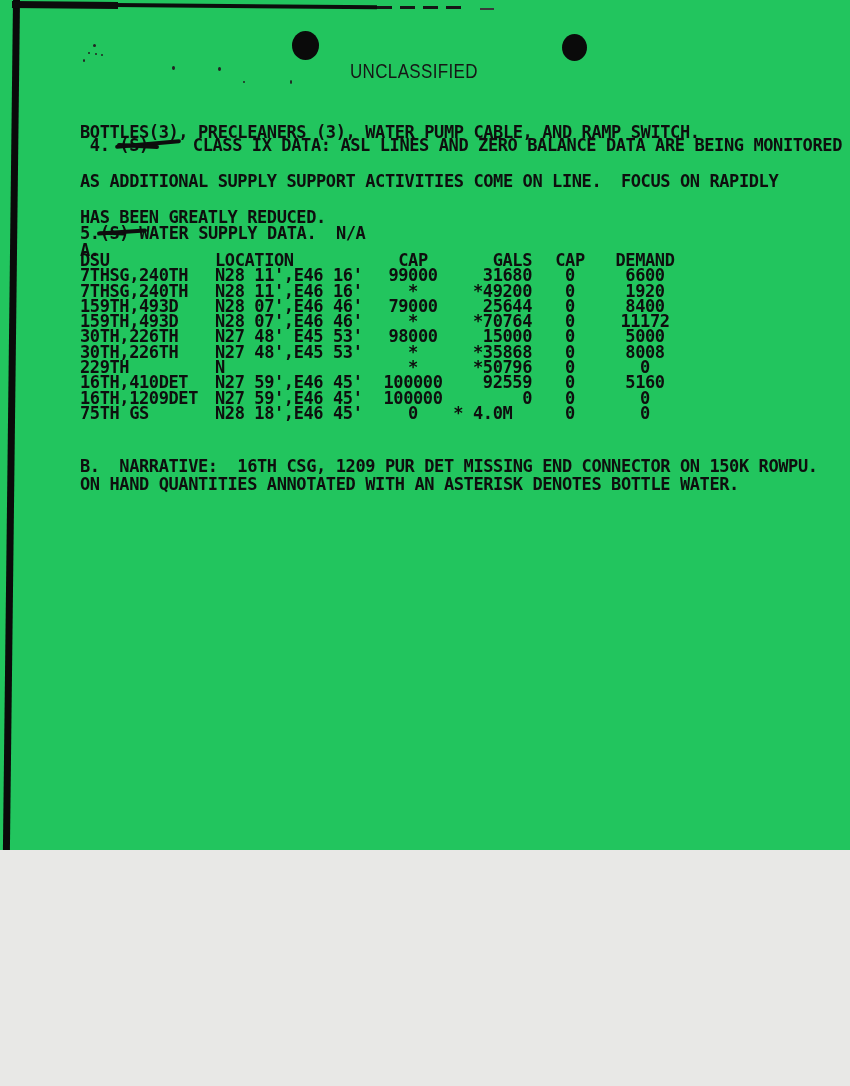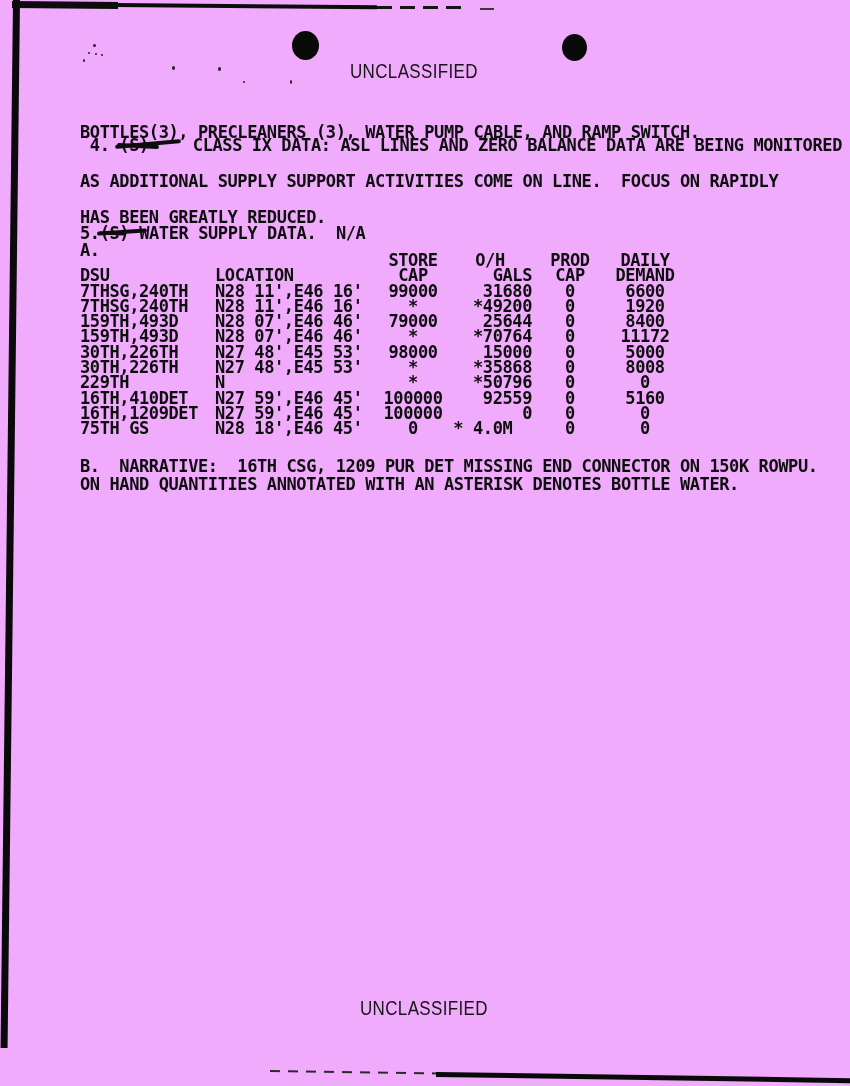--- a/index.html
+++ b/index.html
@@ -1,18 +1,18 @@
 <!DOCTYPE html>
 <html><head>
 <meta charset="utf-8">
 <style>
   html,body { margin:0; padding:0; background:#e8e8e6; }
   .page {
-    position:relative; width:850px; height:1086px;
-    background:#f0abfc; overflow:hidden;
+    position:relative; width:850px; height:850px;
+    background:#22c55e; overflow:hidden;
     font-family:"DejaVu Sans Mono", monospace;
   }
   
   .mono {
     position:absolute;
     font-family:"DejaVu Sans Mono", monospace;
     font-size:17px; font-weight:700; letter-spacing:-0.4px;
     white-space:pre; color:#0e0e0e; line-height:18px;
   }
   
@@ -111,26 +111,20 @@
 
   <div class="mono" style="left:80px;top:172px;text-align:center;">AS ADDITIONAL SUPPLY SUPPORT ACTIVITIES COME ON LINE.  FOCUS ON RAPIDLY</div>
   <div class="mono" style="left:80px;top:208px;">HAS BEEN GREATLY REDUCED.</div>
 
   <div class="mono" style="left:80px;top:224px;"><span>5.</span><span class="struck s5"><span>(S)</span><span class="bar b1"></span><span class="bar b2"></span></span><span class="gap5">WATER SUPPLY DATA.  N/A</span></div>
 
   <div class="mono" style="left:80px;top:241px;">A.</div>
 
   <div class="wtable">
     <div class="trow">
-      <span class="h-store">STORE</span>
-      <span class="h-oh">O/H</span>
-      <span class="h-prod">PROD</span>
-      <span class="h-daily">DAILY</span>
-    </div>
-    <div class="trow">
       <span class="c1">DSU</span>
       <span class="c2">LOCATION</span>
       <span class="c3">CAP</span>
       <span class="c4">GALS</span>
       <span class="c5">CAP</span>
       <span class="c6">DEMAND</span>
     </div>
 
     <div class="trow">
       <span class="c1">7THSG,240TH</span>

